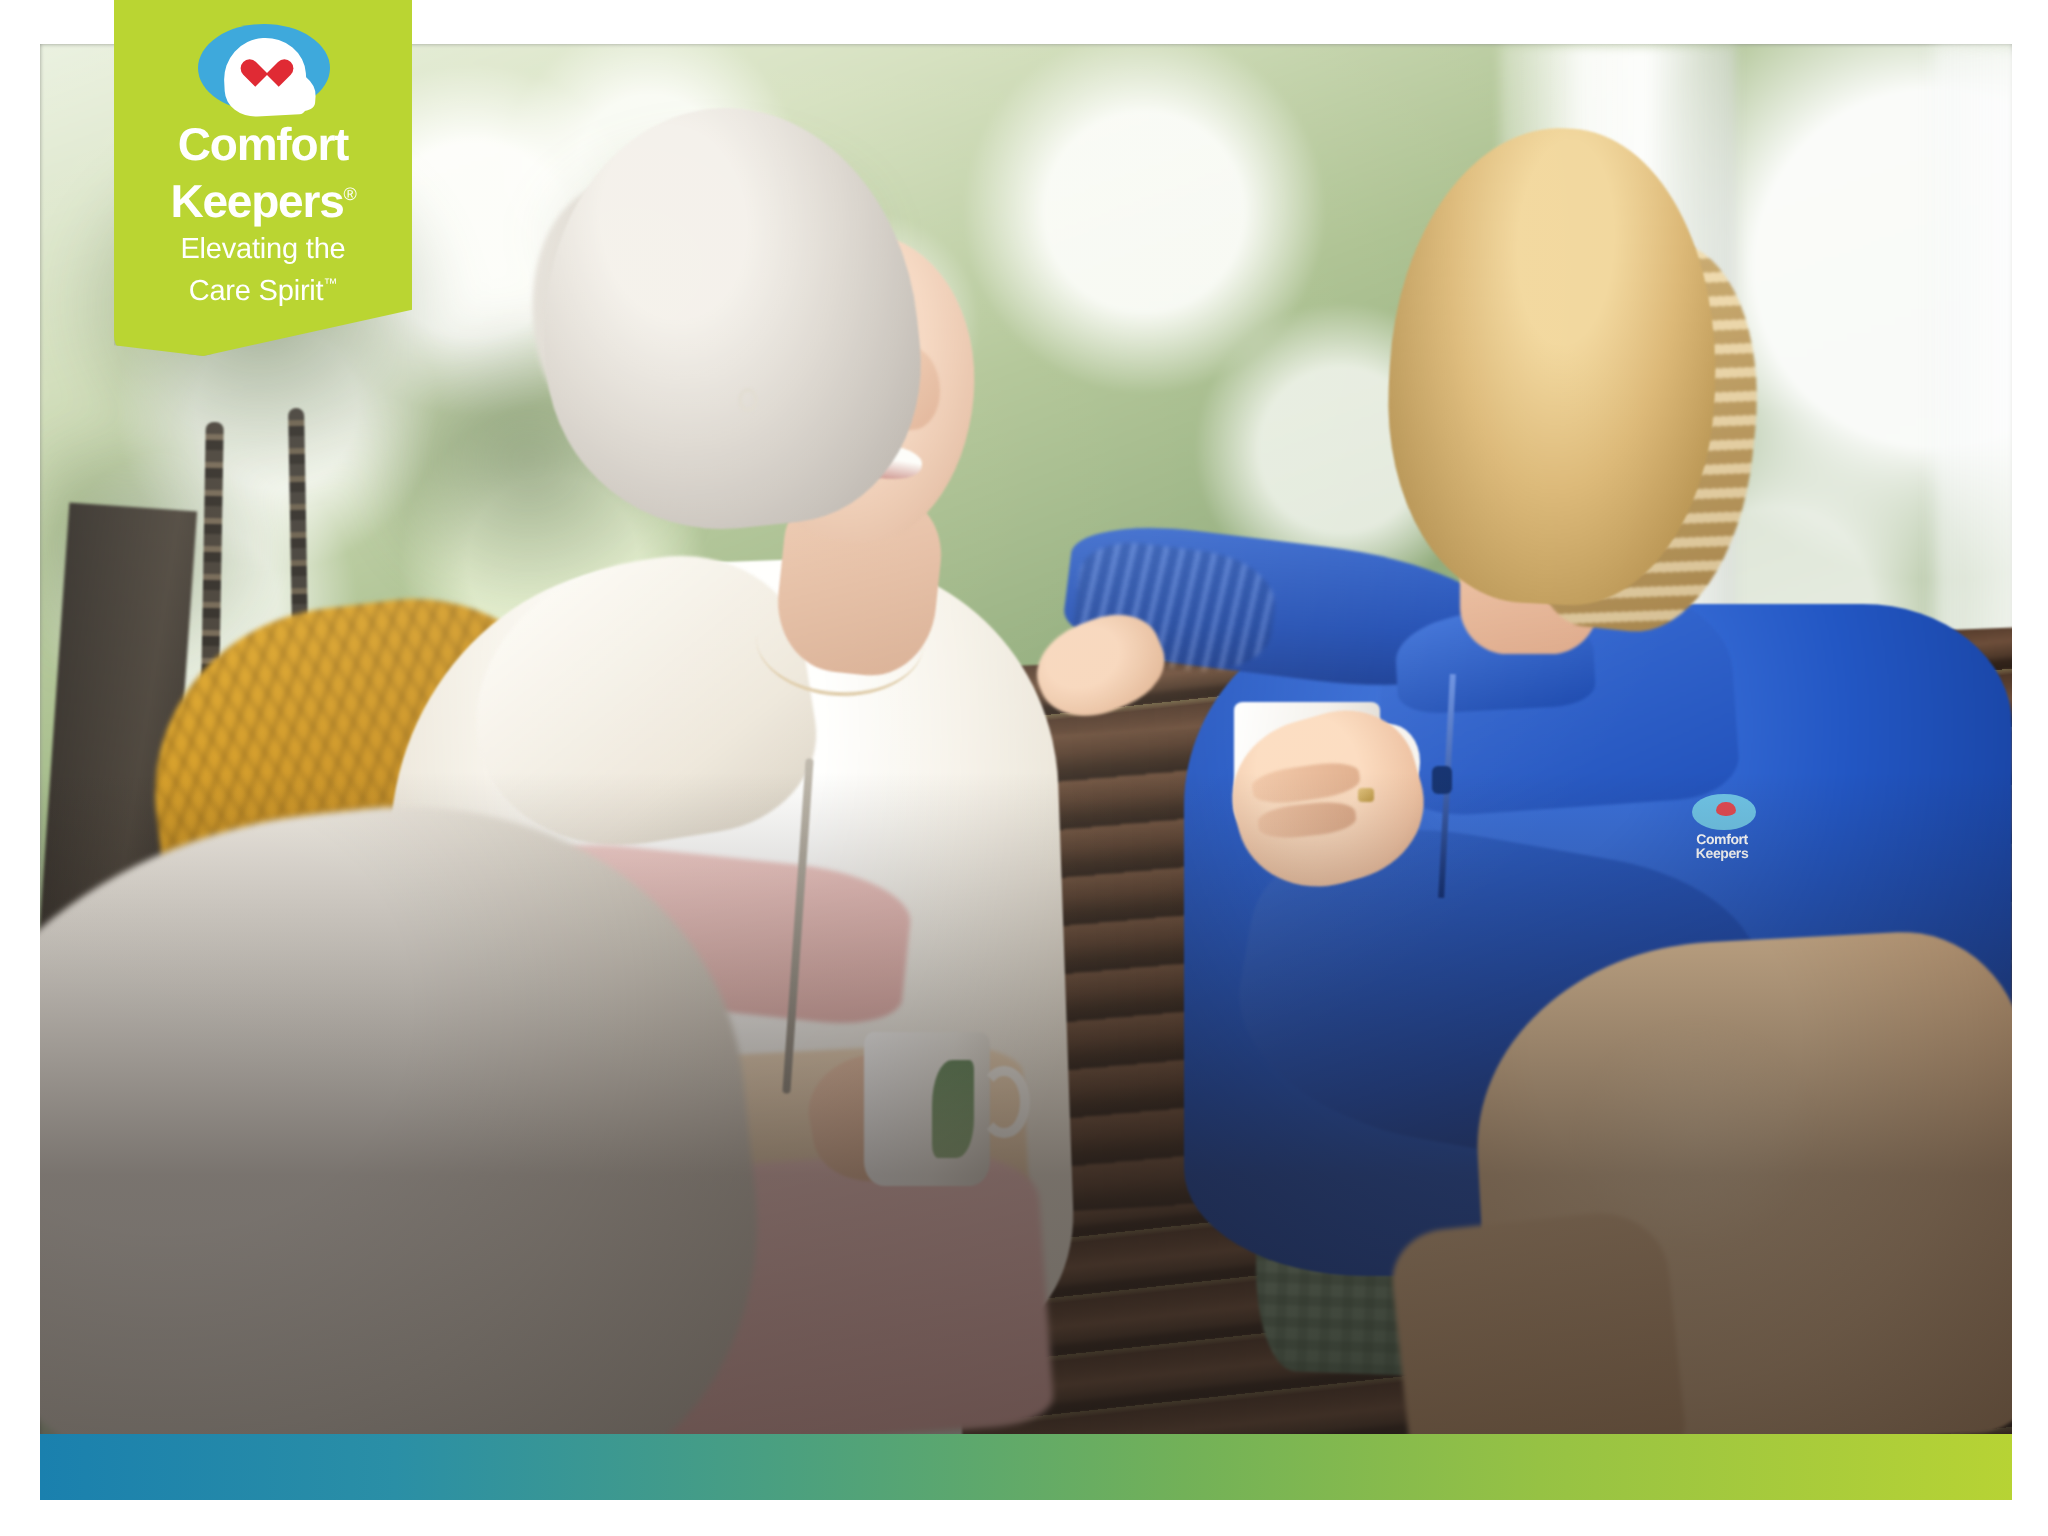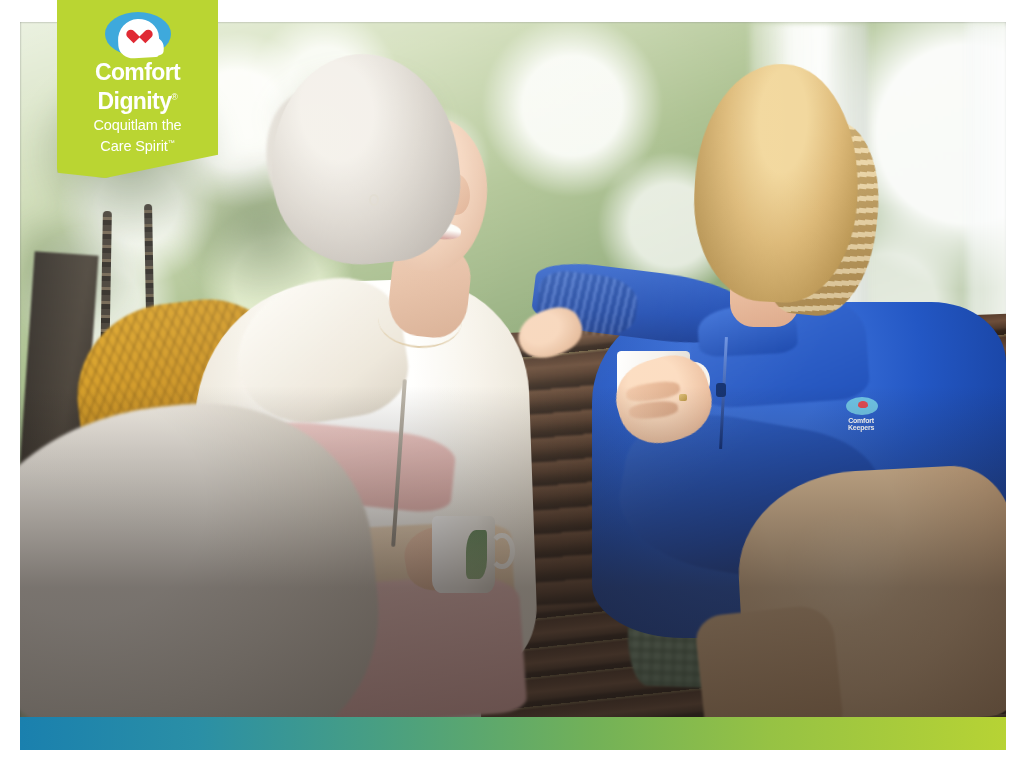--- a/index.html
+++ b/index.html
@@ -471,21 +471,21 @@
   .caption-scrim {
     position:absolute; left:0; right:0; bottom:0; height:48%;
     background:linear-gradient(180deg, rgba(30,26,24,0) 0%, rgba(34,29,26,.30) 32%, rgba(36,30,27,.58) 60%, rgba(32,27,24,.62) 100%);
     pointer-events:none;
   }
 
   
   #logo-panel {
     position:absolute;
     left:57px; top:0;
-    width:161px; height:178px;
+    width:149px; height:178px;
     background:#bad532;
     clip-path:polygon(0 0, 100% 0, 100% 87%, 30% 100%, 0 97%);
     border-bottom-left-radius:10px;
     box-shadow:0 2px 8px rgba(0,0,0,.18);
     overflow:hidden;
   }
   .logo-mark {
     position:absolute; left:50%; top:12px; transform:translateX(-50%);
     width:66px; height:44px;
   }
@@ -653,24 +653,24 @@
 
   <div id="logo-panel">
     <div class="logo-mark">
       <div class="logo-oval"></div>
       <div class="logo-swoosh"></div>
       <div class="logo-swoosh2"></div>
       <div class="logo-heart"></div>
     </div>
     <div class="logo-word">
       <span>Comfort</span><br>
-      <span>Dignity</span><sup>®</sup>
+      <span>Keepers</span><sup>®</sup>
     </div>
     <div class="logo-tag">
-      <span>Coquitlam the</span><br>
+      <span>Elevating the</span><br>
       <span>Care Spirit</span><sup>™</sup>
     </div>
   </div>
 
 
   <div id="bottom-bar"></div>
 
 </div>
 
 </body></html>

